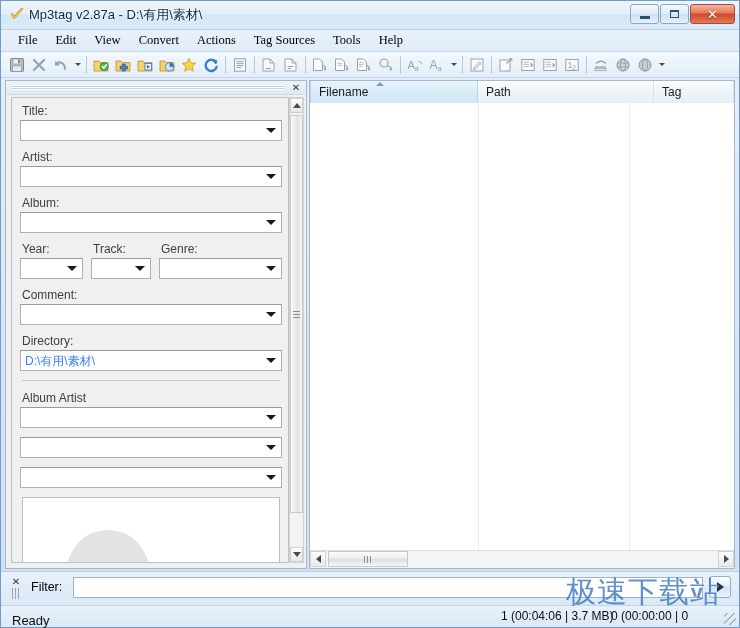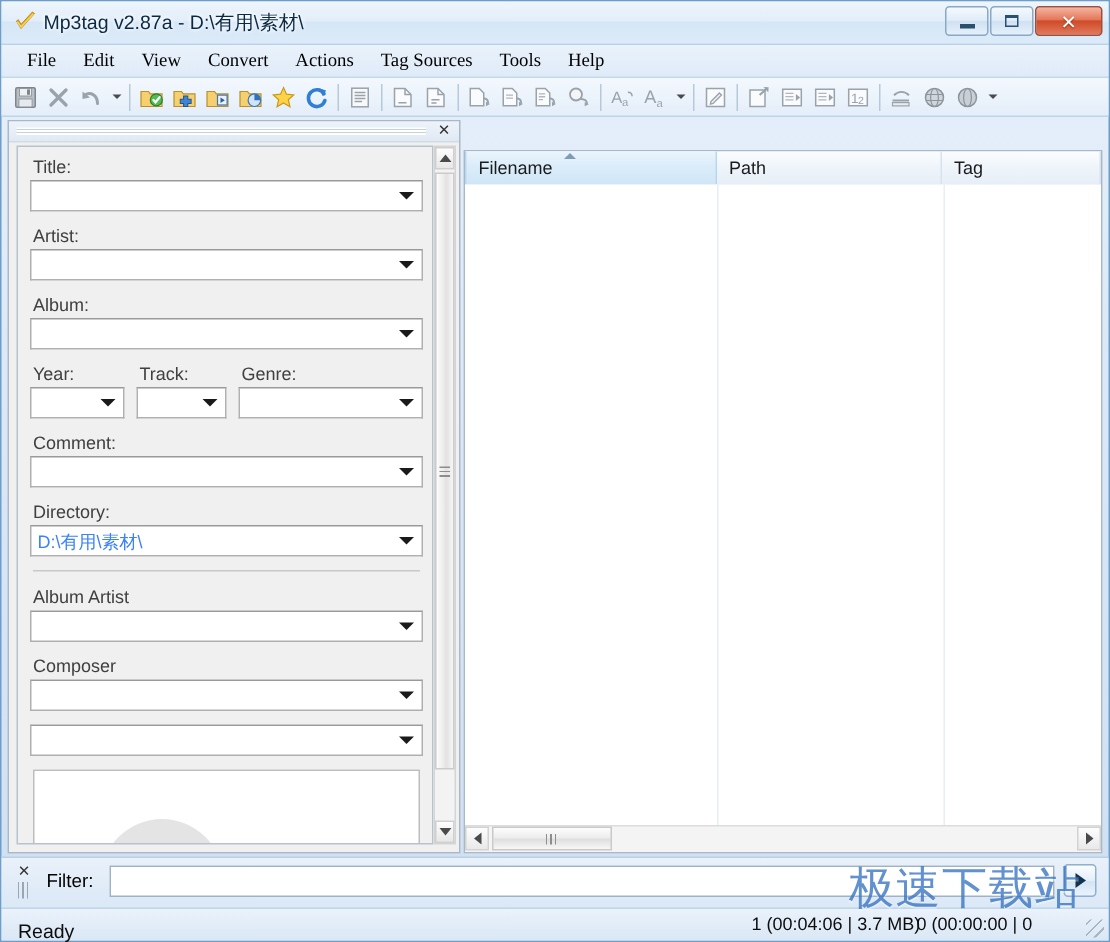--- a/index.html
+++ b/index.html
@@ -156,21 +156,21 @@
     background:linear-gradient(to right,#fcfcfc,#ededed 40%,#e2e2e2 60%,#f6f6f6);
     border:1px solid #cbcbcb;box-sizing:border-box;
     display:flex;align-items:center;justify-content:center;
   }
   .sb-grip{width:7px;height:7px;
      background:repeating-linear-gradient(to bottom,#8d8d8d 0px,#8d8d8d 1px,transparent 1px,transparent 3px);}
 
   
   .rightpanel{
     position:absolute;left:308px;top:2px;right:4px;bottom:2px;
-    background:#fff;border:1px solid #a8b8c8;box-sizing:border-box;margin-top:20px;
+    background:#fff;border:1px solid #a8b8c8;box-sizing:border-box;
   }
   .lv-head{
     display:flex;height:22px;
     background:linear-gradient(to bottom,#fbfdff,#eef4fa 50%,#e6eef7 100%);
     border-bottom:1px solid #d3dfeb;
   }
   .lv-th{
     position:relative;
     display:flex;align-items:center;
     padding-left:8px;font-size:12px;color:#1b1b1b;
@@ -179,21 +179,21 @@
   .lv-th.sorted{
     background:linear-gradient(to bottom,#eaf4fc,#d9ecf9 50%,#cfe6f7 100%);
     border-left:1px solid #b6d6ee;border-right:1px solid #b6d6ee;
   }
   .sortarrow{
     position:absolute;left:50%;top:1px;margin-left:-18px;
     width:0;height:0;border-left:4px solid transparent;border-right:4px solid transparent;
     border-bottom:4px solid #7e9cb4;
   }
   .col-filename{width:168px;}
-  .col-path{width:150px;}
+  .col-path{width:176px;}
   .col-tag{flex:1;}
   .lv-body{position:absolute;left:0;right:0;top:22px;bottom:18px;background:#fff;}
   .lv-vline{position:absolute;top:0;bottom:0;width:1px;background:#e8eef4;}
 
   
   .lv-hsb{
     position:absolute;left:0;right:0;bottom:0;height:17px;
     background:#f4f4f4;border-top:1px solid #dcdcdc;
   }
   .hsb-btn{
@@ -613,21 +613,20 @@
           <div class="hr-sep"></div>
 
           <div class="flabel">Album Artist</div>
           <div class="fbox">
             <div class="fval"></div>
             <div class="fdrop">
                 <i></i>
               </div>
           </div>
 
-          <div class="flabel">Composer</div>
           <div class="fbox">
             <div class="fval"></div>
             <div class="fdrop">
                 <i></i>
               </div>
           </div>
 
           <div class="fbox">
             <div class="fval"></div>
             <div class="fdrop">

